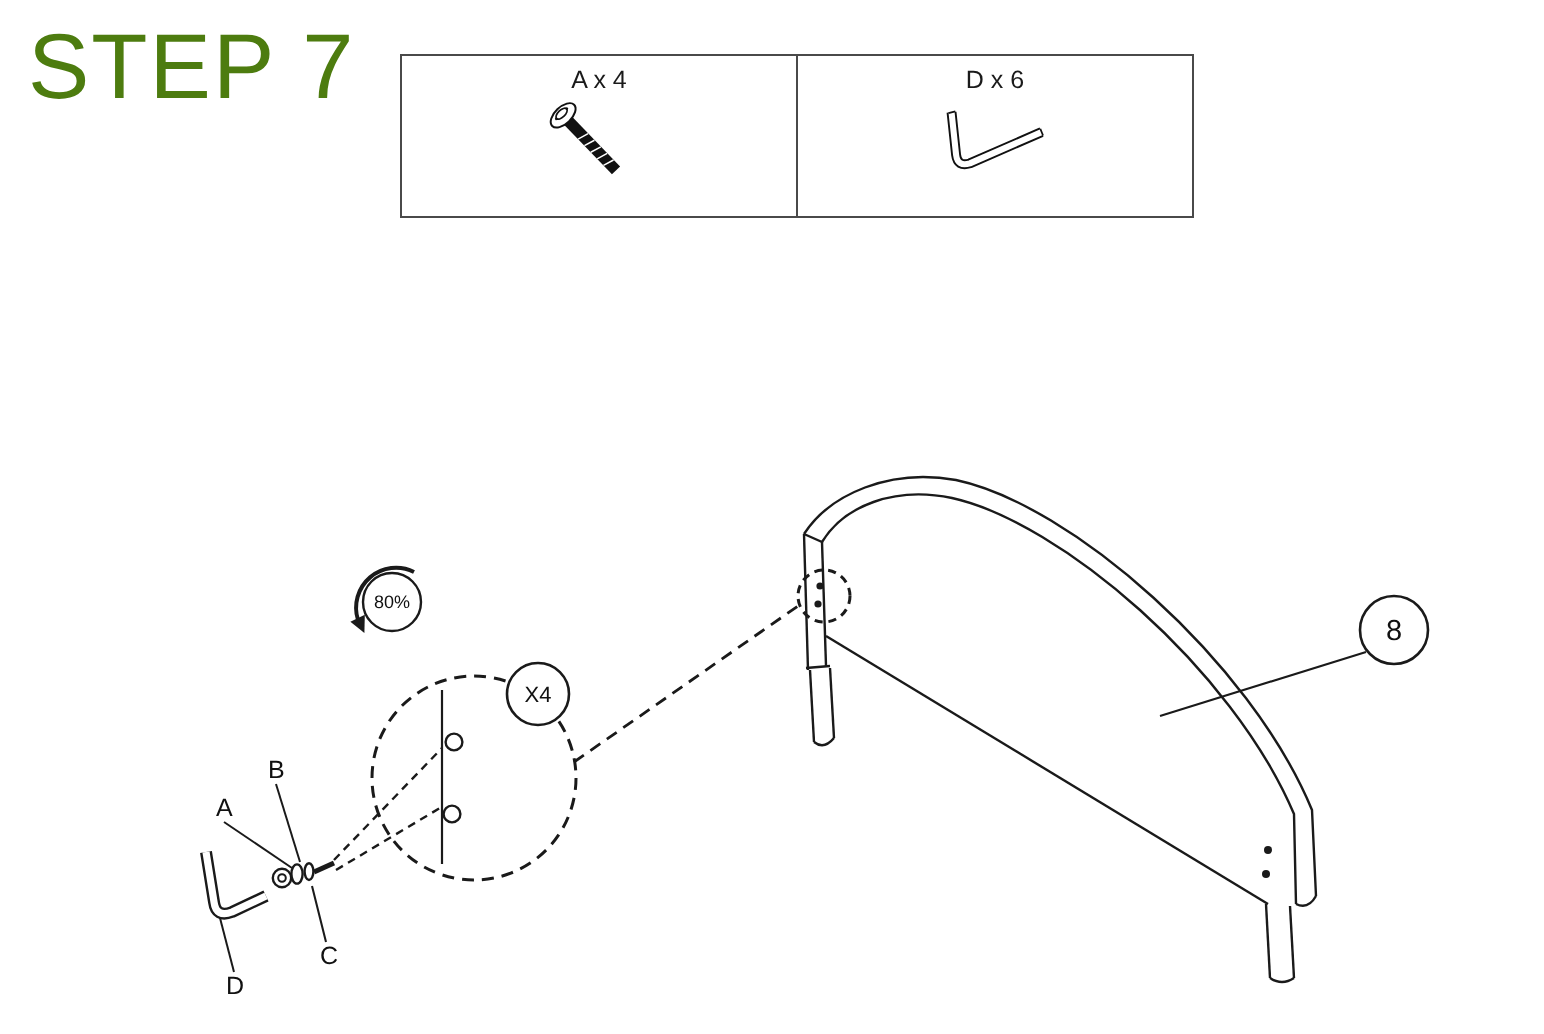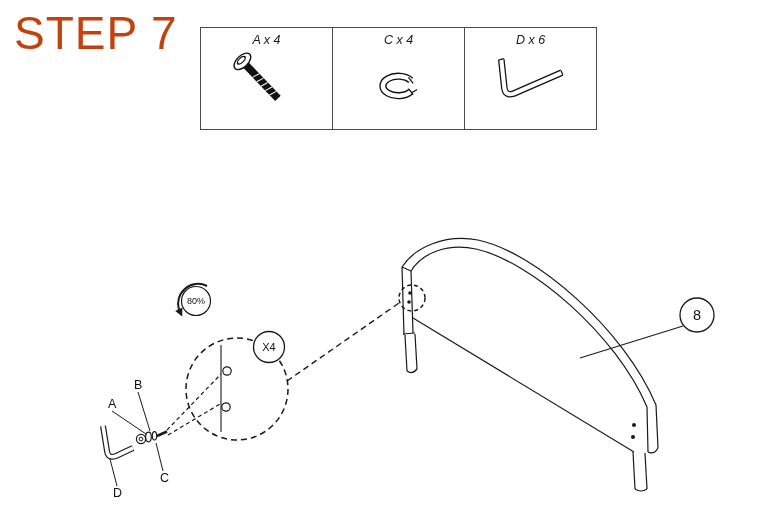--- a/index.html
+++ b/index.html
@@ -2,26 +2,26 @@
 <html><head>
 <meta charset="utf-8">
 <style>
   * { margin:0; padding:0; box-sizing:border-box; }
   html,body { background:#fff; }
   body { font-family:"Liberation Sans", sans-serif; color:#111; }
   .page { position:relative; width:772px; height:517px; background:#fff; overflow:hidden; }
 
   .step-title {
     position:absolute; left:14px; top:6px;
-    font-size:46px; font-weight:400; letter-spacing:1px; color:#c2410c;
+    font-size:46px; font-weight:400; letter-spacing:1px; color:#4d7c0f;
   }
 
   .parts-table {
-    position:absolute; left:200px; top:27px; width:397px; height:103px;
-    border:1px solid #4a4a4a; display:flex; background:#fff;font-style:italic;
+    position:absolute; left:200px; top:27px; width:397px; height:82px;
+    border:1px solid #4a4a4a; display:flex; background:#fff;
   }
   .parts-cell {
     flex:1; border-right:1px solid #4a4a4a;
     display:flex; flex-direction:column; align-items:center;
   }
   .parts-cell:last-child { border-right:none; }
   .cell-label { font-size:12.5px; color:#1a1a1a; margin-top:5px; }
   .cell-icon { flex:1; width:100%; }
 
   .scene { position:absolute; left:0; top:0; width:772px; height:517px; }
@@ -53,30 +53,20 @@
           <line x1="70" y1="10.6" x2="68" y2="17.8" stroke="#fff" stroke-width="1"></line>
           <ellipse cx="26" cy="14" rx="5.5" ry="10" fill="#fff" stroke="#111" stroke-width="1.3"></ellipse>
           <ellipse cx="24.5" cy="14" rx="2.3" ry="4.6" fill="none" stroke="#111" stroke-width="1.1"></ellipse>
           <circle cx="24.5" cy="9.2" r="0.9" fill="#111"></circle>
           <circle cx="24.5" cy="18.8" r="0.9" fill="#111"></circle>
         </g>
       </svg>
     </div>
 
 
-    <div class="parts-cell">
-      <div class="cell-label">C x 4</div>
-      <svg class="cell-icon" viewBox="0 0 99 80">
-        <path d="M 61.5,32.5 A 15,9.5 0 1 0 61.5,43.5" fill="none" stroke="#111" stroke-width="7"></path>
-        <path d="M 61.5,32.5 A 15,9.5 0 1 0 61.5,43.5" fill="none" stroke="#fff" stroke-width="4.4"></path>
-        <line x1="59.2" y1="29.6" x2="63.8" y2="35.4" stroke="#111" stroke-width="1.2"></line>
-        <line x1="59.2" y1="40.6" x2="63.8" y2="46.4" stroke="#111" stroke-width="1.2"></line>
-        <path d="M 62,44.5 A 15,9.5 0 0 0 67.5,41.5" fill="none" stroke="#111" stroke-width="1.2"></path>
-      </svg>
-    </div>
 
     <div class="parts-cell">
       <div class="cell-label">D x 6</div>
       <svg class="cell-icon" viewBox="0 0 99 80">
         <path d="M 21,12 L 24,40 Q 25,48 33,45.5 L 80,25" fill="none" stroke="#111" stroke-width="6.5" stroke-linecap="butt" stroke-linejoin="round"></path>
         <path d="M 21,12 L 24,40 Q 25,48 33,45.5 L 80,25" fill="none" stroke="#fff" stroke-width="4" stroke-linecap="butt" stroke-linejoin="round"></path>
         <line x1="19" y1="12.6" x2="23.5" y2="11.4" stroke="#111" stroke-width="1.2"></line>
         <line x1="79.2" y1="22.8" x2="81" y2="27.2" stroke="#111" stroke-width="1.2"></line>
       </svg>
     </div>

